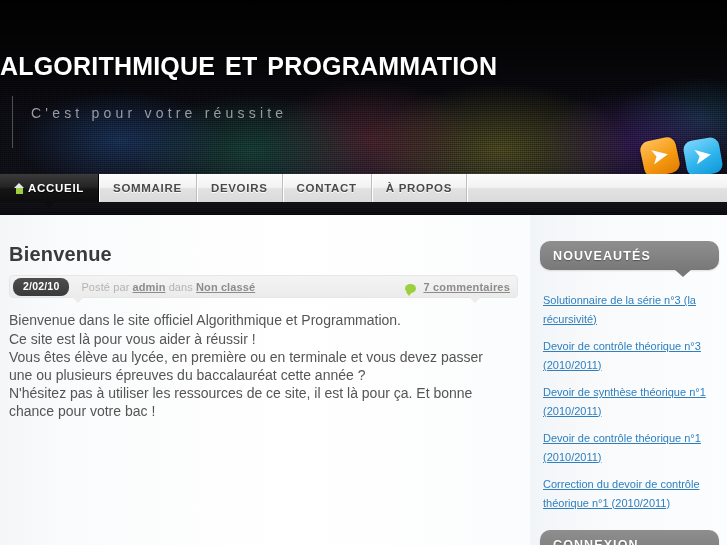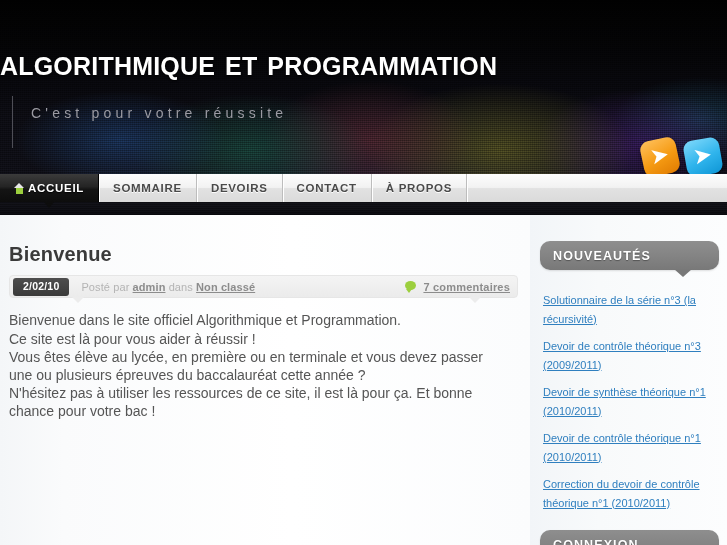--- a/index.html
+++ b/index.html
@@ -261,40 +261,40 @@
     border-top: 6px solid #ececec;
   }
   .post-meta::before { left: 62px; }
   .post-meta::after  { right: 36px; }
 
   .date-badge {
     background: linear-gradient(180deg, #4e4e4e 0%, #3a3a3a 100%);
     color: #ffffff;
     font-size: 10.5px;
     font-weight: bold;
-    border-radius: 3px;
+    border-radius: 8px;
     padding: 3px 10px 4px 10px;
     line-height: 11px;
     letter-spacing: .2px;
   }
   .meta-text {
     margin-left: 12px;
     font-size: 11px;
     color: #b4b4b4;
     letter-spacing: .1px;
   }
   .meta-text a {
     color: #8c8c8c;
     font-weight: bold;
     text-decoration: underline;
   }
   .meta-right {
     margin-left: auto;
     display: flex;
-    align-items: flex-start;
+    align-items: flex-end;
     gap: 7px;
   }
   .bubble-icon {
     width: 11px; height: 9px;
     background: #9ccf3e;
     border-radius: 50% 50% 50% 50%;
     position: relative;
     display: inline-block;
   }
   .bubble-icon::after {
@@ -445,21 +445,21 @@
       </main>
 
       <aside class="sidebar">
 
         <section class="widget">
           <div class="widget-head">
             <span class="widget-title">Nouveautés</span>
           </div>
           <ul class="widget-list">
             <li><a href="#">Solutionnaire de la série n°3 (la récursivité)</a></li>
-            <li><a href="#">Devoir de contrôle théorique n°3 (2009/2011)</a></li>
+            <li><a href="#">Devoir de contrôle théorique n°3 (2010/2011)</a></li>
             <li><a href="#">Devoir de synthèse théorique n°1 (2010/2011)</a></li>
             <li><a href="#">Devoir de contrôle théorique n°1 (2010/2011)</a></li>
             <li><a href="#">Correction du devoir de contrôle théorique n°1 (2010/2011)</a></li>
           </ul>
         </section>
 
         <section class="widget">
           <div class="widget-head">
             <span class="widget-title">Connexion</span>
           </div>

